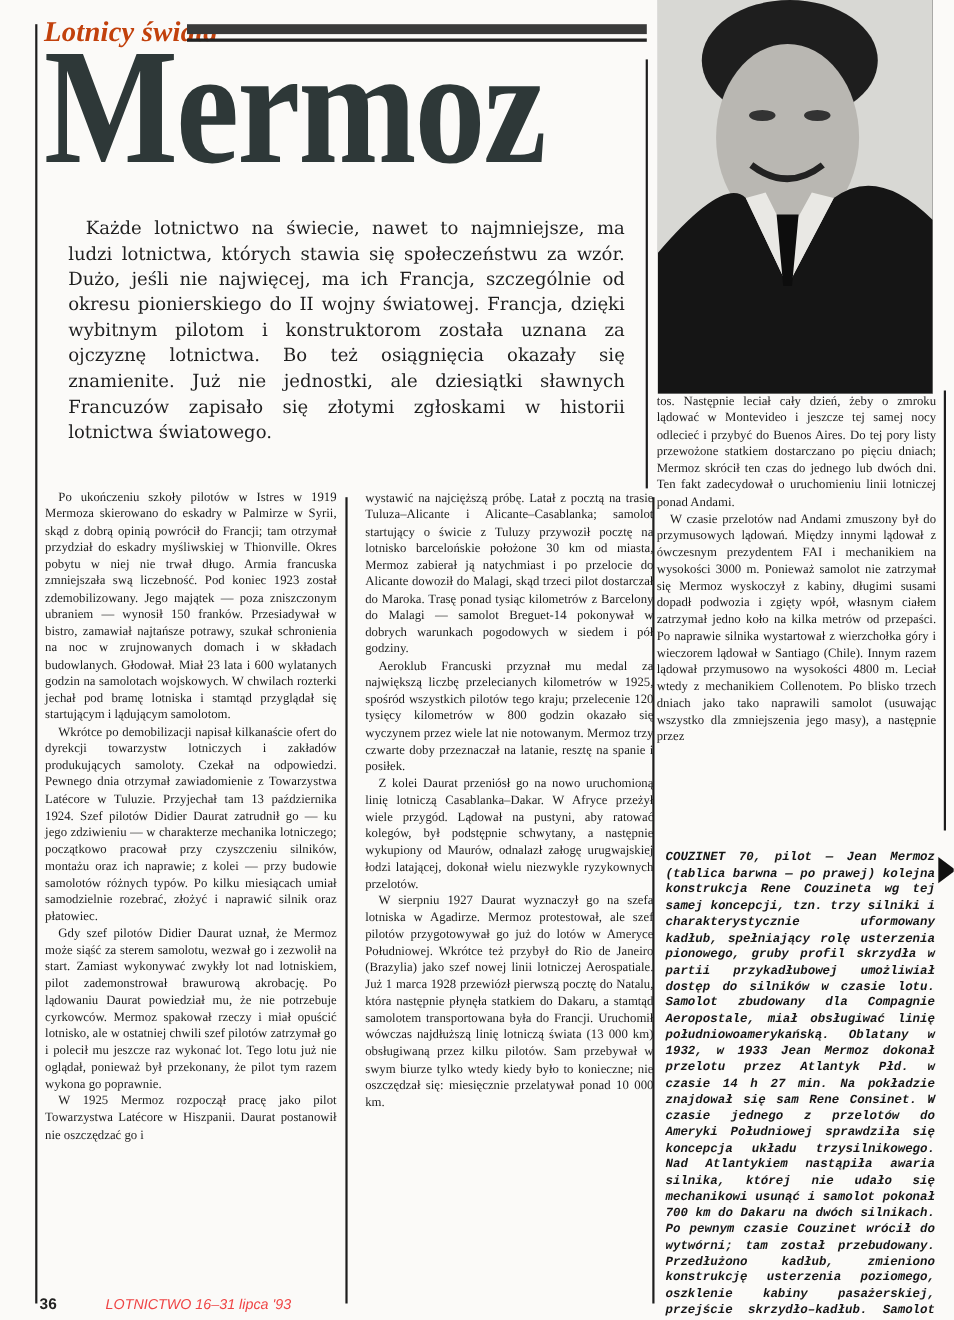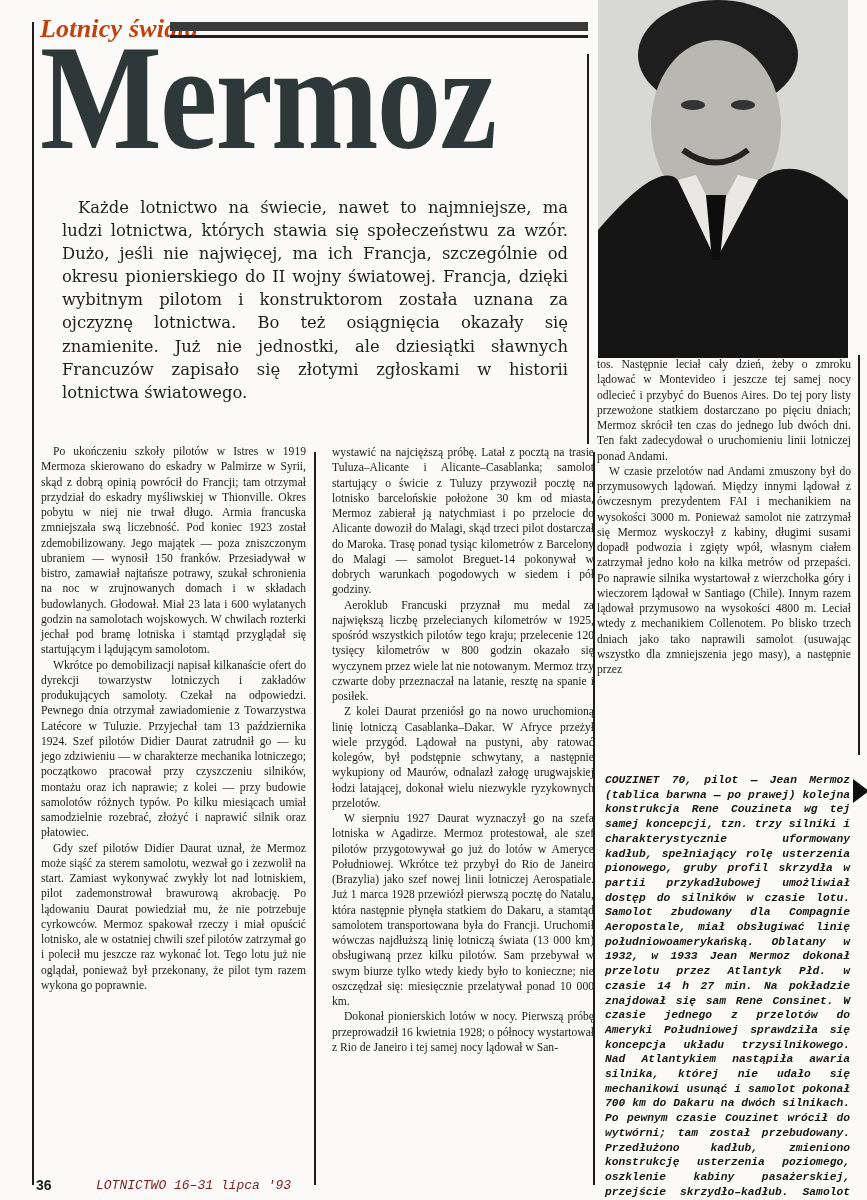--- a/index.html
+++ b/index.html
@@ -52,21 +52,21 @@
     position: absolute; left: 853px; top: 779px; width: 0; height: 0;
     border-top: 12px solid transparent; border-bottom: 12px solid transparent;
     border-left: 16px solid #111;
   }
   #footer-page {
     position: absolute; left: 36px; top: 1177px;
     font-family: "Liberation Sans", sans-serif; font-weight: bold; font-size: 14px; color: #222;
   }
   #footer-mag {
     position: absolute; left: 96px; top: 1178px;
-    font-family: Liberation Mono, monospace; font-style: italic; font-size: 13px; color: #7f1d1d;
+    font-family: Liberation Sans, sans-serif; font-style: italic; font-size: 13px; color: #ef4444;
   }
 </style>
 </head>
 <body>
 
 <div class="rule" style="left:32px; top:22px; width:2px; height:1163px;"></div>
 <div class="rule" style="left:587px; top:54px; width:2px; height:390px;"></div>
 <div class="rule" style="left:314px; top:452px; width:1.5px; height:733px;"></div>
 <div class="rule" style="left:593px; top:452px; width:1.5px; height:733px;"></div>
 <div class="rule" style="left:858px; top:355px; width:1.5px; height:400px;"></div>
@@ -92,28 +92,28 @@
 </div>
 
 <div id="lead">
   <p>Każde lotnictwo na świecie, nawet to najmniejsze, ma ludzi lotnictwa, których stawia się społeczeństwu za wzór. Dużo, jeśli nie najwięcej, ma ich Francja, szczególnie od okresu pionierskiego do II wojny światowej. Francja, dzięki wybitnym pilotom i konstruktorom została uznana za ojczyznę lotnictwa. Bo też osiągnięcia okazały się znamienite. Już nie jednostki, ale dziesiątki sławnych Francuzów zapisało się złotymi zgłoskami w historii lotnictwa światowego.</p>
 </div>
 
 <div id="col1" class="col">
   <p>Po ukończeniu szkoły pilotów w Istres w 1919 Mermoza skierowano do eskadry w Palmirze w Syrii, skąd z dobrą opinią powrócił do Francji; tam otrzymał przydział do eskadry myśliwskiej w Thionville. Okres pobytu w niej nie trwał długo. Armia francuska zmniejszała swą liczebność. Pod koniec 1923 został zdemobilizowany. Jego majątek — poza zniszczonym ubraniem — wynosił 150 franków. Przesiadywał w bistro, zamawiał najtańsze potrawy, szukał schronienia na noc w zrujnowanych domach i w składach budowlanych. Głodował. Miał 23 lata i 600 wylatanych godzin na samolotach wojskowych. W chwilach rozterki jechał pod bramę lotniska i stamtąd przyglądał się startującym i lądującym samolotom.</p>
   <p>Wkrótce po demobilizacji napisał kilkanaście ofert do dyrekcji towarzystw lotniczych i zakładów produkujących samoloty. Czekał na odpowiedzi. Pewnego dnia otrzymał zawiadomienie z Towarzystwa Latécore w Tuluzie. Przyjechał tam 13 października 1924. Szef pilotów Didier Daurat zatrudnił go — ku jego zdziwieniu — w charakterze mechanika lotniczego; początkowo pracował przy czyszczeniu silników, montażu oraz ich naprawie; z kolei — przy budowie samolotów różnych typów. Po kilku miesiącach umiał samodzielnie rozebrać, złożyć i naprawić silnik oraz płatowiec.</p>
   <p>Gdy szef pilotów Didier Daurat uznał, że Mermoz może siąść za sterem samolotu, wezwał go i zezwolił na start. Zamiast wykonywać zwykły lot nad lotniskiem, pilot zademonstrował brawurową akrobację. Po lądowaniu Daurat powiedział mu, że nie potrzebuje cyrkowców. Mermoz spakował rzeczy i miał opuścić lotnisko, ale w ostatniej chwili szef pilotów zatrzymał go i polecił mu jeszcze raz wykonać lot. Tego lotu już nie oglądał, ponieważ był przekonany, że pilot tym razem wykona go poprawnie.</p>
+  <p>W 1925 Mermoz rozpoczął pracę jako pilot Towarzystwa Latécore w Hiszpanii. Daurat postanowił nie oszczędzać go i</p>
 </div>
 
 <div id="col2" class="col">
   <p class="cont">wystawić na najcięższą próbę. Latał z pocztą na trasie Tuluza–Alicante i Alicante–Casablanka; samolot startujący o świcie z Tuluzy przywoził pocztę na lotnisko barcelońskie położone 30 km od miasta, Mermoz zabierał ją natychmiast i po przelocie do Alicante dowoził do Malagi, skąd trzeci pilot dostarczał do Maroka. Trasę ponad tysiąc kilometrów z Barcelony do Malagi — samolot Breguet-14 pokonywał w dobrych warunkach pogodowych w siedem i pół godziny.</p>
   <p>Aeroklub Francuski przyznał mu medal za największą liczbę przelecianych kilometrów w 1925, spośród wszystkich pilotów tego kraju; przelecenie 120 tysięcy kilometrów w 800 godzin okazało się wyczynem przez wiele lat nie notowanym. Mermoz trzy czwarte doby przeznaczał na latanie, resztę na spanie i posiłek.</p>
   <p>Z kolei Daurat przeniósł go na nowo uruchomioną linię lotniczą Casablanka–Dakar. W Afryce przeżył wiele przygód. Lądował na pustyni, aby ratować kolegów, był podstępnie schwytany, a następnie wykupiony od Maurów, odnalazł załogę urugwajskiej łodzi latającej, dokonał wielu niezwykle ryzykownych przelotów.</p>
   <p>W sierpniu 1927 Daurat wyznaczył go na szefa lotniska w Agadirze. Mermoz protestował, ale szef pilotów przygotowywał go już do lotów w Ameryce Południowej. Wkrótce też przybył do Rio de Janeiro (Brazylia) jako szef nowej linii lotniczej Aerospatiale. Już 1 marca 1928 przewiózł pierwszą pocztę do Natalu, która następnie płynęła statkiem do Dakaru, a stamtąd samolotem transportowana była do Francji. Uruchomił wówczas najdłuższą linię lotniczą świata (13 000 km) obsługiwaną przez kilku pilotów. Sam przebywał w swym biurze tylko wtedy kiedy było to konieczne; nie oszczędzał się: miesięcznie przelatywał ponad 10 000 km.</p>
-  <p>Dokonał pionierskich lotów w nocy. Pierwszą próbę przeprowadził 16 kwietnia 1928; o północy wystartował z Rio de Janeiro i tej samej nocy lądował w San-</p>
 </div>
 
 <div id="col3" class="col">
   <p class="cont">tos. Następnie leciał cały dzień, żeby o zmroku lądować w Montevideo i jeszcze tej samej nocy odlecieć i przybyć do Buenos Aires. Do tej pory listy przewożone statkiem dostarczano po pięciu dniach; Mermoz skrócił ten czas do jednego lub dwóch dni. Ten fakt zadecydował o uruchomieniu linii lotniczej ponad Andami.</p>
   <p>W czasie przelotów nad Andami zmuszony był do przymusowych lądowań. Między innymi lądował z ówczesnym prezydentem FAI i mechanikiem na wysokości 3000 m. Ponieważ samolot nie zatrzymał się Mermoz wyskoczył z kabiny, długimi susami dopadł podwozia i zgięty wpół, własnym ciałem zatrzymał jedno koło na kilka metrów od przepaści. Po naprawie silnika wystartował z wierzchołka góry i wieczorem lądował w Santiago (Chile). Innym razem lądował przymusowo na wysokości 4800 m. Leciał wtedy z mechanikiem Collenotem. Po blisko trzech dniach jako tako naprawili samolot (usuwając wszystko dla zmniejszenia jego masy), a następnie przez</p>
 </div>
 
 <div id="caption">
   <div>COUZINET 70, pilot — Jean Mermoz (tablica barwna — po prawej) kolejna konstrukcja Rene Couzineta wg tej samej koncepcji, tzn. trzy silniki i charakterystycznie uformowany kadłub, spełniający rolę usterzenia pionowego, gruby profil skrzydła w partii przykadłubowej umożliwiał dostęp do silników w czasie lotu. Samolot zbudowany dla Compagnie Aeropostale, miał obsługiwać linię południowoamerykańską. Oblatany w 1932, w 1933 Jean Mermoz dokonał przelotu przez Atlantyk Płd. w czasie 14 h 27 min. Na pokładzie znajdował się sam Rene Consinet. W czasie jednego z przelotów do Ameryki Południowej sprawdziła się koncepcja układu trzysilnikowego. Nad Atlantykiem nastąpiła awaria silnika, której nie udało się mechanikowi usunąć i samolot pokonał 700 km do Dakaru na dwóch silnikach. Po pewnym czasie Couzinet wrócił do wytwórni; tam został przebudowany. Przedłużono kadłub, zmieniono konstrukcję usterzenia poziomego, oszklenie kabiny pasażerskiej, przejście skrzydło–kadłub. Samolot otrzymał oznaczenie Couzinet 71 i został przejęty przez nowo powstałą linię lotniczą Air France, w skład której weszła m.in. Compagnie Aeropostale. Samolot w kolorze srebrnym, znaki rejestracyjne i napis ARC-EN-CIEL w kolorze czarnym, wokół kadłuba pas w kolorach czerwonym, żółtym, niebieskim i granatowym</div>
   <div id="caption-credit">Tablica barwna: Wojciech Alicante</div>

